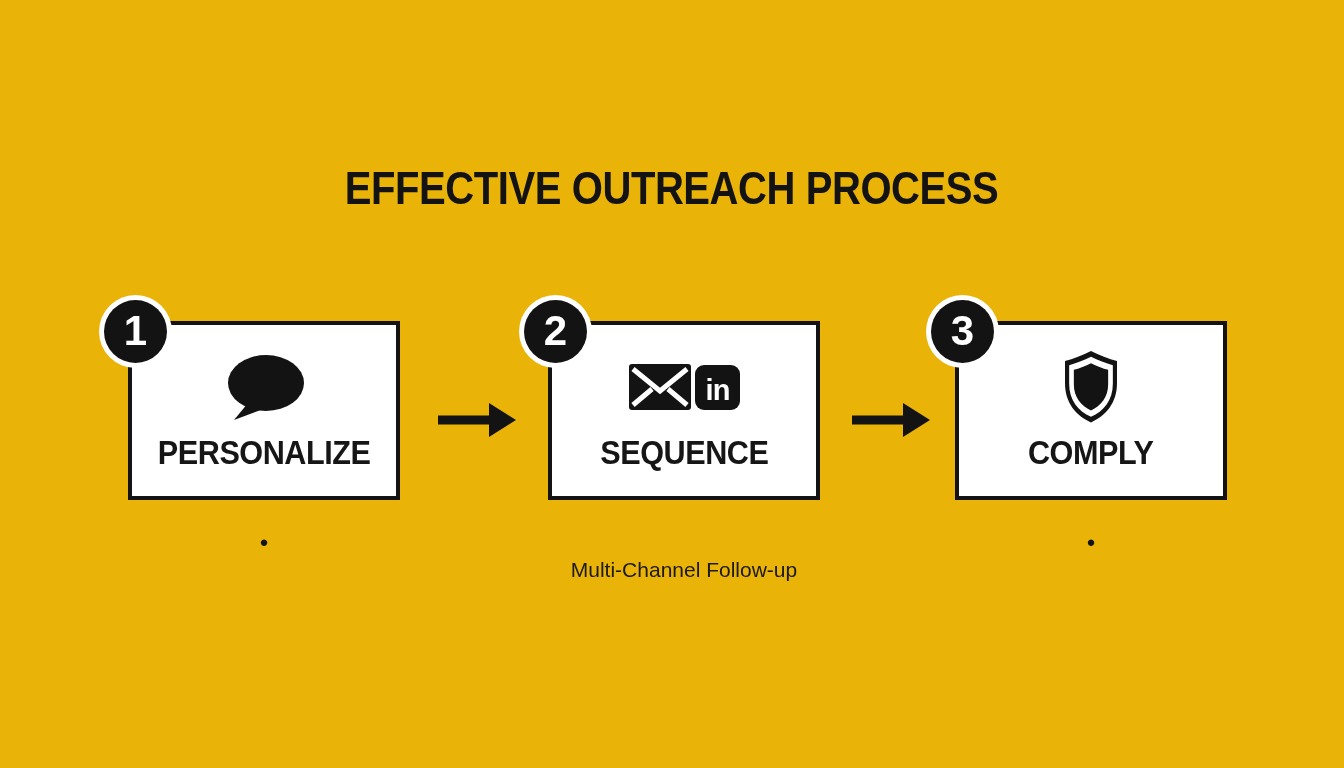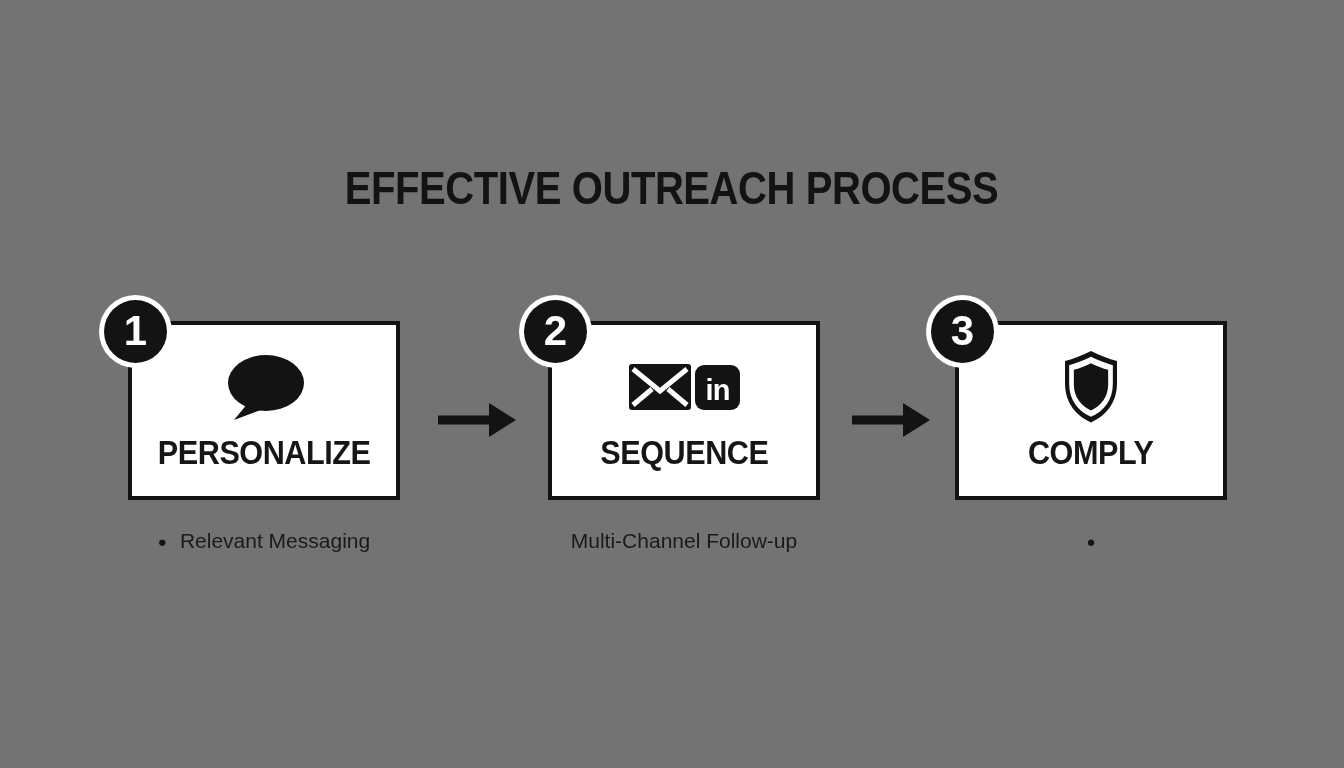--- a/index.html
+++ b/index.html
@@ -5,21 +5,21 @@
   html, body { margin: 0; padding: 0; }
   body {
     width: 1344px; height: 768px;
     background: #ffffff;
     font-family: "Liberation Sans", sans-serif;
     overflow: hidden;
   }
   .canvas {
     position: relative;
     width: 1344px; height: 768px;
-    background: #737373;
+    background: #eab308;
   }
 
   
   .title {
     position: absolute;
     left: 0; top: 163px; width: 100%;
     margin: 0;
     text-align: center;
     font-size: 46px;
     font-weight: 700;
@@ -103,21 +103,21 @@
   .note {
     position: absolute;
     top: 526px;
     width: 340px; height: 30px;
     display: flex;
     align-items: center;
     justify-content: center;
     gap: 13px;
   }
   .note.pos-1 { left: 94px; }
-  .note.pos-2 { left: 514px; }
+  .note.pos-2 { left: 514px; margin-top: 29px; }
   .note.pos-3 { left: 921px; }
   .note .bullet {
     font-size: 15px;
     color: #131313;
     line-height: 1;
   }
   .note .note-text {
     font-size: 21px;
     color: #1a1a1a;
     line-height: 1.2;
@@ -188,21 +188,20 @@
         <g transform="translate(32 37) scale(0.66) translate(-32 -37)">
           <path d="M32 1 C40 5 50 9 58 11 V33 C58 53 47 65.5 32 72.5 C17 65.5 6 53 6 33 V11 C14 9 24 5 32 1 Z" fill="#131313"></path>
         </g>
       </svg>
     </div>
     <div class="step-label">COMPLY</div>
   </section>
 
   <div class="note pos-1">
     <span class="bullet">●</span>
-    <span class="note-text">Relevant Messaging</span>
   </div>
   <div class="note pos-2">
 
     <span class="note-text">Multi-Channel Follow-up</span>
   </div>
   <div class="note pos-3">
     <span class="bullet">●</span>
   </div>
 
 </div>

